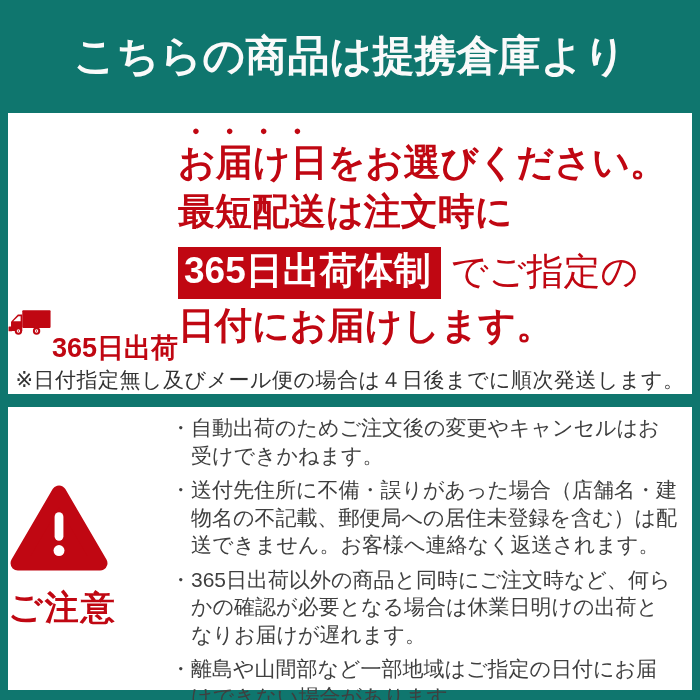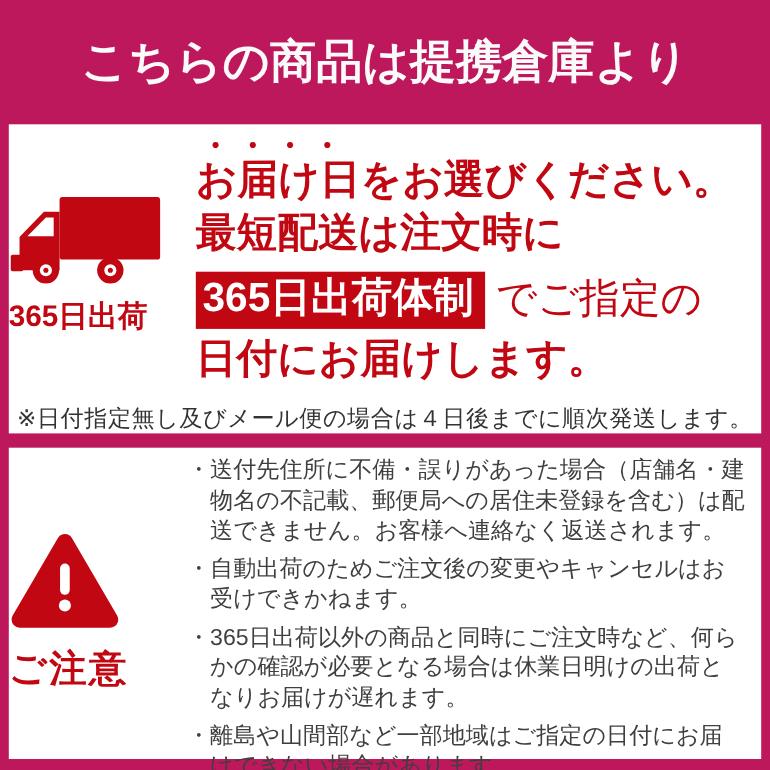--- a/index.html
+++ b/index.html
@@ -1,21 +1,21 @@
 <!DOCTYPE html>
 <html lang="ja"><head>
 <meta charset="utf-8">
 <style>
   * { margin:0; padding:0; box-sizing:border-box; }
   html,body { width:700px; height:700px; }
   body { font-family:"Liberation Sans","DejaVu Sans",sans-serif; }
 
   .stage{
     position:relative; width:700px; height:700px;
-    background:#be185d; overflow:hidden;
+    background:#0f766e; overflow:hidden;
   }
 
   
   .top-banner{
     position:absolute; left:0; top:0; width:700px; height:113px;
     display:flex; flex-direction:column; align-items:center; justify-content:center;
     gap:3px;
   }
   .top-line{
     color:#fafafa; font-size:42px; font-weight:700; line-height:1.05;
@@ -24,22 +24,22 @@
 
   
   .panel{
     position:absolute; left:8px; width:684px; background:#ffffff;
   }
 
   
   .panel-delivery{ top:113px; height:281px; display:flex; flex-direction:column; }
   .delivery-row{ display:flex; flex:1; }
   .delivery-left{
-    width:170px; display:flex; flex-direction:column; align-items:flex-start;
-    padding-top:64px;
+    width:170px; display:flex; align-items:flex-end;
+    padding-top:88px;
   }
   .truck-svg{ width:142px; height:86px; display:block; }
   .truck-label{
     margin-top:6px; color:#c00712; font-size:27px; font-weight:700; white-space:nowrap;
   }
   .delivery-right{ flex:1; padding-top:11px; }
   .dots{
     display:block; margin-left:14px; height:14px;
     color:#c00712; font-size:13px; letter-spacing:26px; line-height:14px;
   }
@@ -123,20 +123,20 @@
   <section class="panel panel-caution">
     <div class="caution-left">
       <svg class="warning-svg" viewBox="0 0 104 96" aria-hidden="true">
         <path d="M52,12 L94,84 L10,84 Z" fill="#c00712" stroke="#c00712" stroke-width="15" stroke-linejoin="round"></path>
         <rect x="47.5" y="32" width="9" height="29" rx="4.5" fill="#ffffff"></rect>
         <circle cx="52" cy="71" r="5.6" fill="#ffffff"></circle>
       </svg>
       <div class="caution-label">ご注意</div>
     </div>
     <ul class="caution-list">
+      <li>・自動出荷のためご注文後の変更やキャンセルはお受けできかねます。</li>
       <li>・送付先住所に不備・誤りがあった場合（店舗名・建物名の不記載、郵便局への居住未登録を含む）は配送できません。お客様へ連絡なく返送されます。</li>
-      <li>・自動出荷のためご注文後の変更やキャンセルはお受けできかねます。</li>
       <li>・365日出荷以外の商品と同時にご注文時など、何らかの確認が必要となる場合は休業日明けの出荷となりお届けが遅れます。</li>
       <li>・離島や山間部など一部地域はご指定の日付にお届けできない場合があります。</li>
     </ul>
   </section>
 
 </div>
 
 </body></html>

